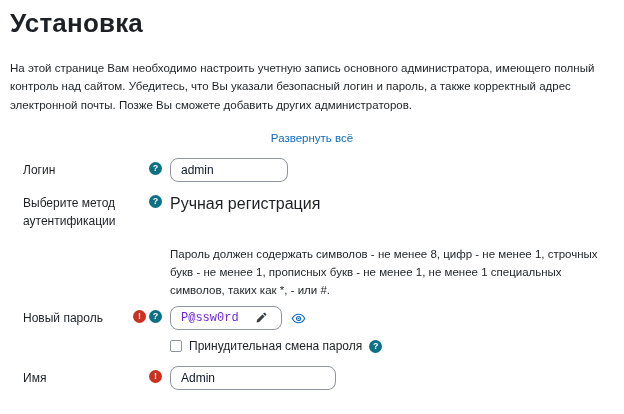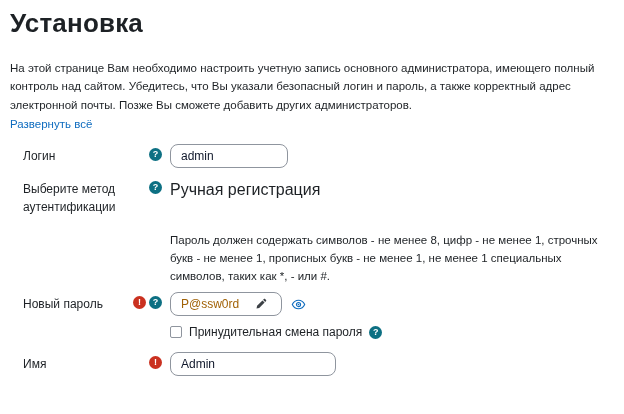--- a/index.html
+++ b/index.html
@@ -3,21 +3,21 @@
 <meta charset="utf-8">
 <style>
   * { margin:0; padding:0; box-sizing:border-box; }
   html,body { width:624px; height:414px; background:#fff; overflow:hidden; }
   body { font-family:"Liberation Sans","DejaVu Sans",sans-serif; color:#1d2125; }
   .page { padding:8px 10px 0 10px; }
 
   .page-title { font-size:26px; font-weight:bold; letter-spacing:.2px; margin-bottom:20px; }
   .page-desc { font-size:11.5px; line-height:1.6; max-width:604px; }
 
-  .expand-row { text-align:left; }
+  .expand-row { text-align:center; margin-top:14px; }
   .link { color:#0f6cbf; font-size:11.5px; text-decoration:none; cursor:pointer; }
 
   .section-header { display:flex; align-items:center; margin-top:9px; cursor:pointer; }
   .chev { width:11px; height:11px; margin-right:7px; display:inline-flex; }
   .section-title { font-size:17px; font-weight:bold; }
 
   .form { margin-top:12px; }
   .form-row { display:flex; align-items:flex-start; padding-left:13px; margin-bottom:9px; }
   .row-label { width:107px; font-size:12px; line-height:1.45; padding-top:4px; }
   .row-icons { width:32px; display:flex; justify-content:flex-end; align-items:center; gap:3px; padding-top:4px; margin-right:8px; }
@@ -31,21 +31,21 @@
   .text-input { height:24px; border:1px solid #8f959e; border-radius:8px; padding:0 10px;
                 font-size:12px; color:#0f172a; font-family:inherit; background:#fff; outline:none; }
   .w-login { width:118px; }
   .w-wide  { width:166px; }
 
   .static-value { font-size:16px; padding-top:4px; }
   .hint { font-size:11.5px; line-height:1.55; max-width:455px; }
 
   .pw-box { width:112px; height:24px; border:1px solid #8f959e; border-radius:8px; background:#fff;
             display:flex; align-items:center; padding:0 8px 0 10px; }
-  .pw-box input { border:none; outline:none; width:70px; font-size:12px; font-family:Liberation Sans, sans-serif; color:#a16207; padding:0; }
+  .pw-box input { border:none; outline:none; width:70px; font-size:12px; font-family:Liberation Mono, monospace; color:#6d28d9; padding:0; }
   .pencil { margin-left:4px; display:inline-flex; }
   .eye { margin-left:9px; display:inline-flex; cursor:pointer; }
 
   .checkbox { width:12px; height:12px; border:1px solid #8f959e; border-radius:2px; background:#fff;
               margin-right:7px; cursor:pointer; flex:0 0 auto; }
   .cb-label { font-size:12px; margin-right:7px; }
 </style>
 </head>
 <body>
 

